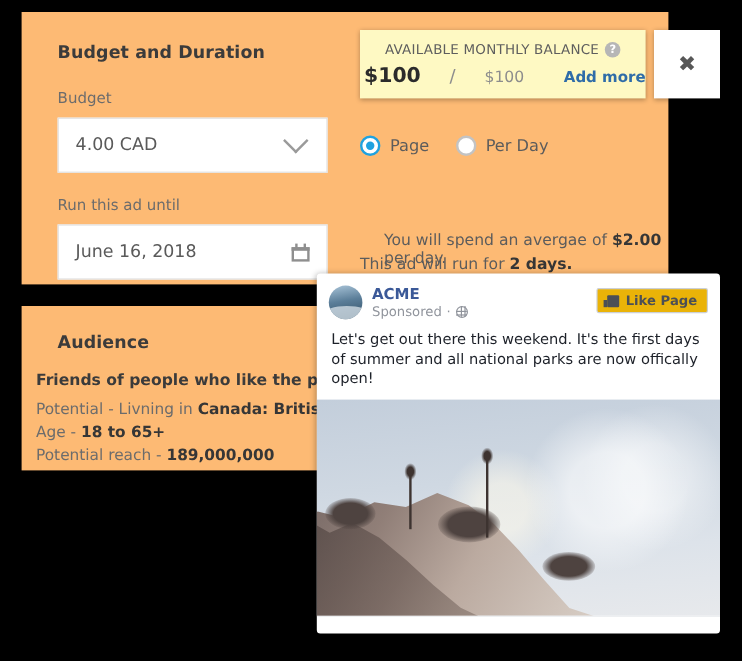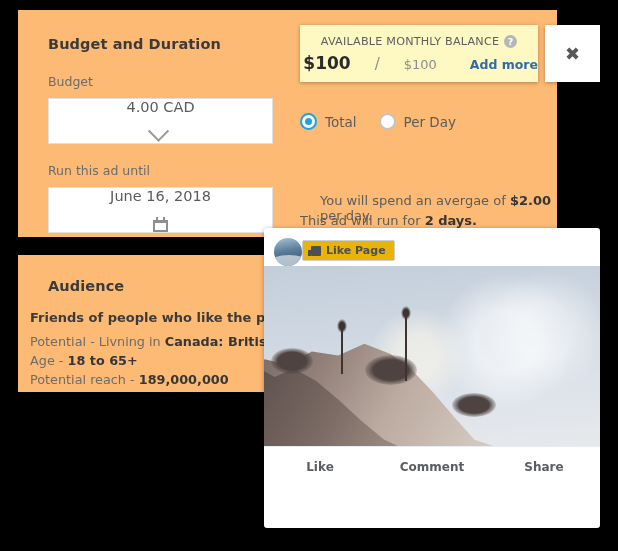--- a/index.html
+++ b/index.html
@@ -68,21 +68,20 @@
   .text-input {
     position: absolute;
     background: #ffffff;
     border: 1px solid #e0e0e0;
     box-sizing: border-box;
     display: flex;
     align-items: center;
     padding: 0 14px;
     font-size: 14.5px;
     color: #5a5a5a;
-    flex-direction: column;
   }
   #budget-input { left: 30px; top: 88px; width: 225px; height: 46px; }
   #date-input   { left: 30px; top: 177px; width: 225px; height: 46px; }
 
   .input-value { flex: 1; }
 
   .chevron-down {
     width: 13px;
     height: 13px;
     border-right: 2px solid #9a9a9a;
@@ -421,21 +420,21 @@
       <span class="cal-peg l"></span>
         <span class="cal-peg r"></span>
       <span class="cal-top"></span>
         <span class="cal-body"></span>
     </span>
   </div>
 
   <div class="radio-row">
     <div class="radio-opt checked">
       <span class="radio-mark"></span>
-      <span class="radio-text">Total</span>
+      <span class="radio-text">Page</span>
     </div>
     <div class="radio-opt">
       <span class="radio-mark"></span>
       <span class="radio-text">Per Day</span>
     </div>
   </div>
 
   <div class="spend-text" id="spend-line-1">
     <span>You will spend an avergae of </span><b>$2.00</b><span> per day.</span>
   </div>
@@ -471,26 +470,35 @@
   </div>
 </div>
 
 <div id="close-panel">
   <span id="close-icon">✖</span>
 </div>
 
 <div id="ad-card">
   <div id="ad-header">
     <div id="ad-avatar"></div>
+    <div id="ad-ident">
+      <div id="ad-brand">ACME</div>
+      <div id="ad-meta">
+        <span>Sponsored</span>
+        <span>·</span>
+        <span class="globe-icon"></span>
+      </div>
+    </div>
     <div id="like-page-btn">
       <span class="thumb-solid"></span>
       <span>Like Page</span>
     </div>
   </div>
 
+  <div id="ad-body">Let's get out there this weekend. It's the first days of summer and all national parks are now offically open!</div>
 
   <div id="ad-image">
     <div class="hill"></div>
     <div class="hill-dark"></div>
     <div class="bush" id="bush-a"></div>
     <div class="bush" id="bush-b"></div>
     <div class="bush" id="bush-c"></div>
     <div class="stalk" id="stalk-a"></div>
     <div class="stalk" id="stalk-b"></div>
   </div>

